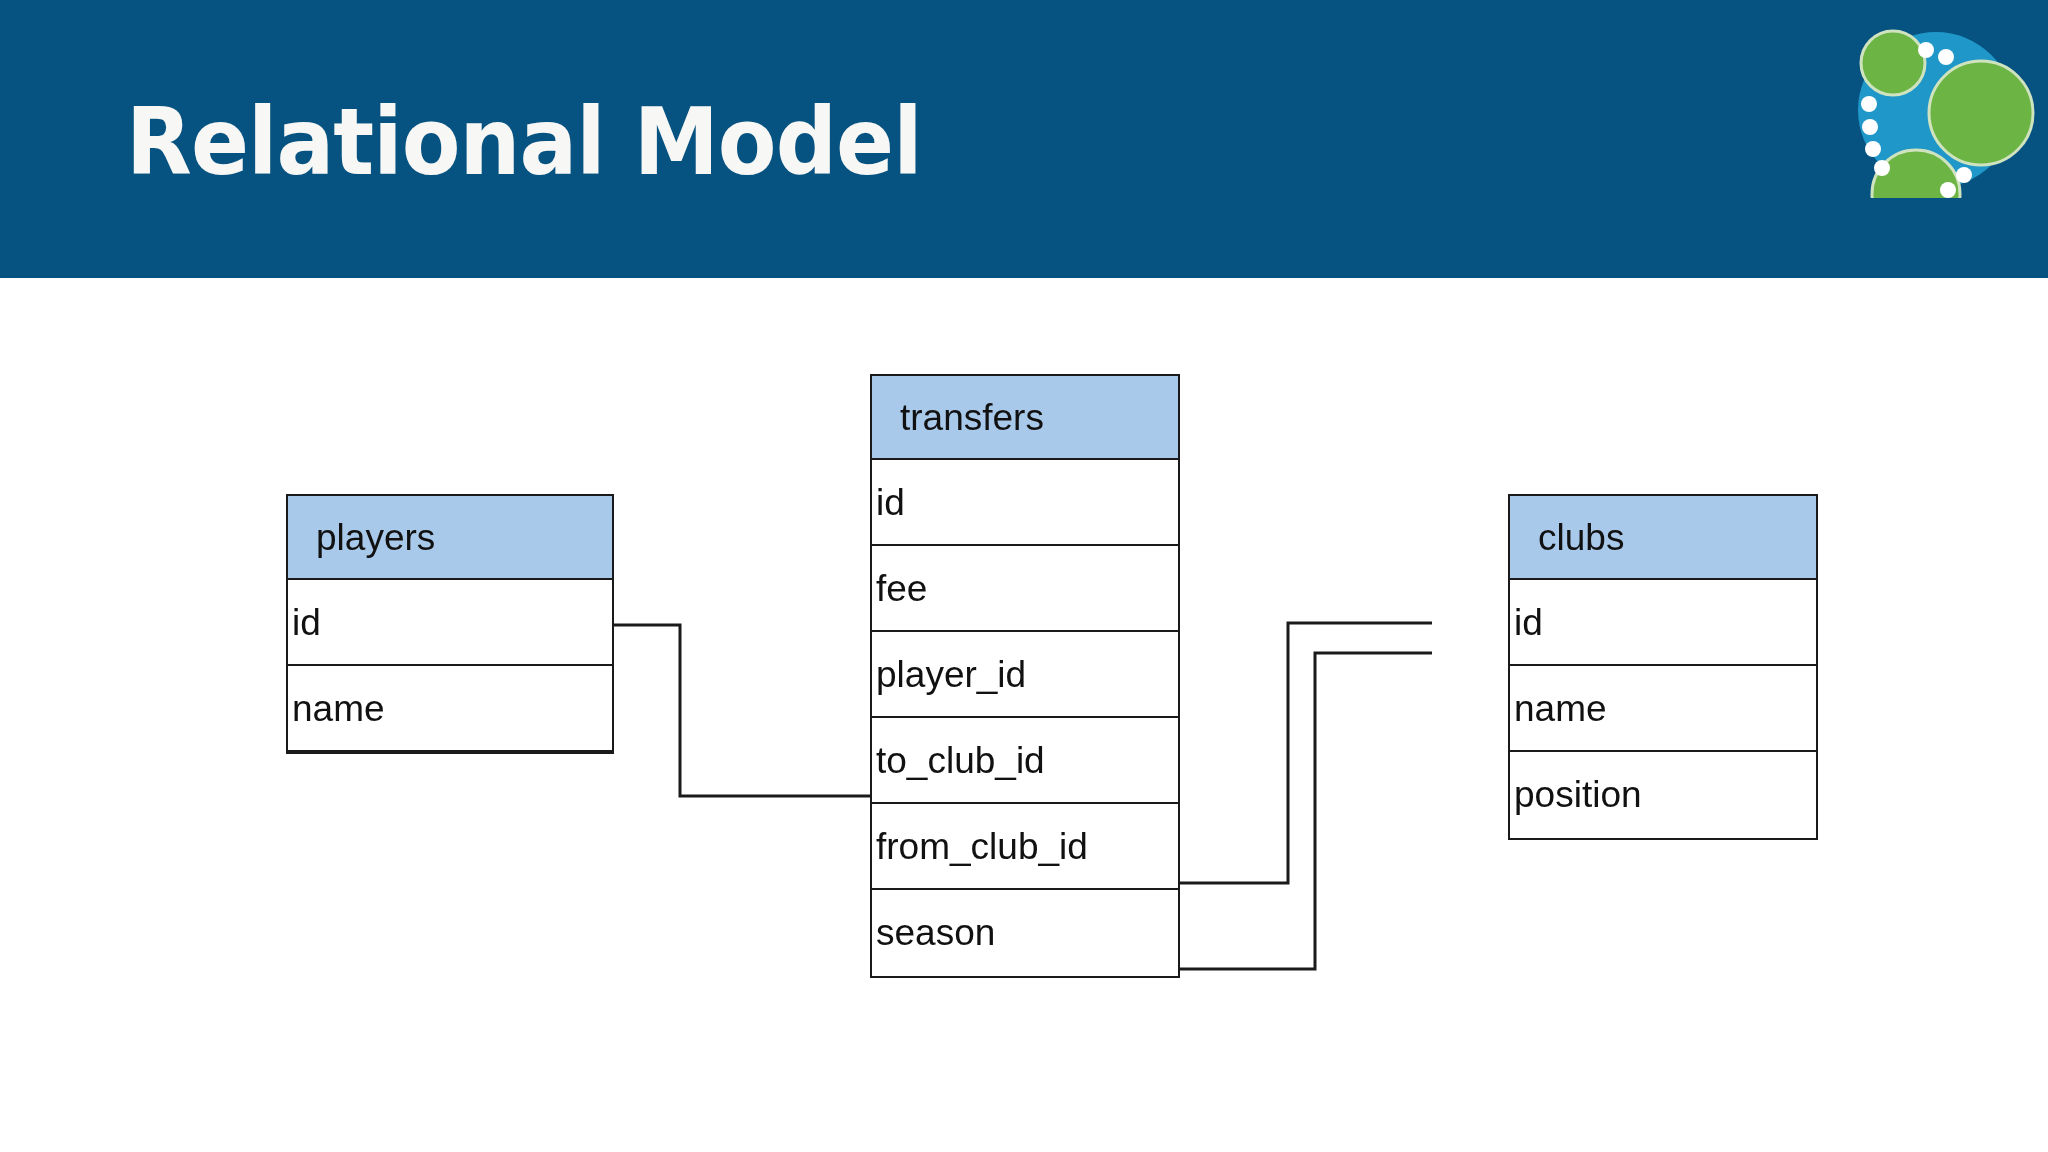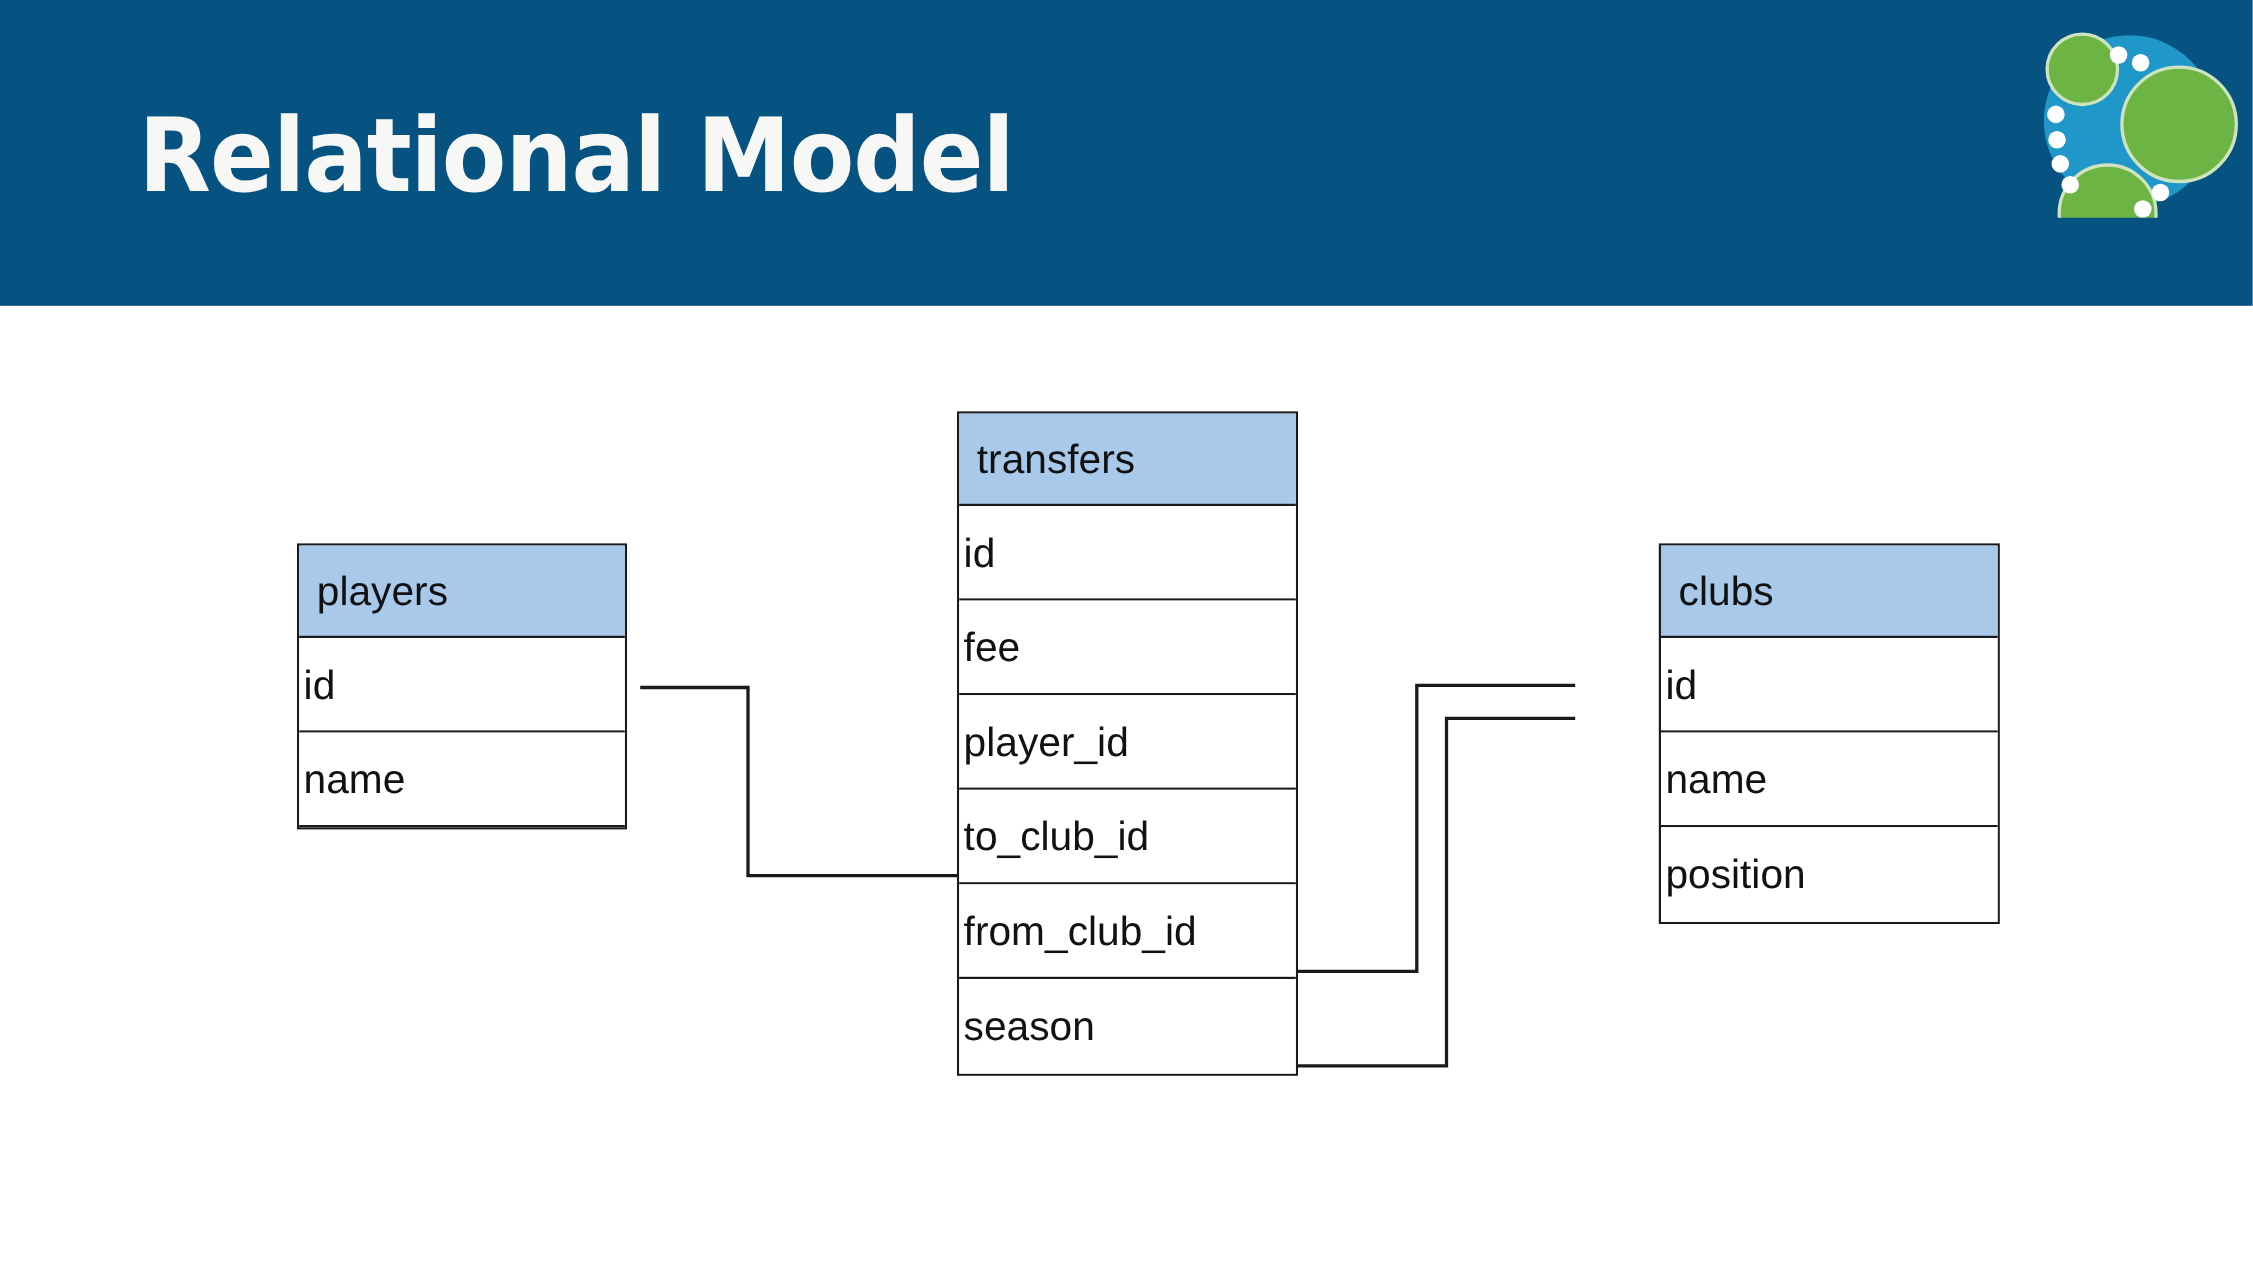--- a/index.html
+++ b/index.html
@@ -70,21 +70,21 @@
     box-sizing: border-box;
     border: 2px solid #1a1a1a;
     background: #ffffff;
   }
   .er-table-title {
     box-sizing: border-box;
     background: #a9c9ea;
     border-bottom: 2px solid #1a1a1a;
     height: 84px;
     line-height: 84px;
-    padding-left: 16px;
+    padding-left: 28px;
     font-size: 37px;
     color: #111111;
     white-space: nowrap;
     overflow: hidden;
   }
   .er-field {
     box-sizing: border-box;
     background: #ffffff;
     border-bottom: 2px solid #1a1a1a;
     height: 86px;
@@ -93,21 +93,21 @@
     font-size: 37px;
     color: #111111;
     white-space: nowrap;
     overflow: hidden;
   }
   .er-field.last {
     border-bottom: none;
   }
 
   
-  #table-players   { left: 270px;  top: 216px; width: 300px; }
+  #table-players   { left: 286px;  top: 216px; width: 328px; }
   #table-transfers { left: 870px;  top: 96px;  width: 310px; }
   #table-clubs     { left: 1508px; top: 216px; width: 310px; }
 </style>
 </head>
 <body>
 
 <div id="slide-header">
   <div id="slide-title">Relational Model</div>
 
   <div id="brand-logo">

